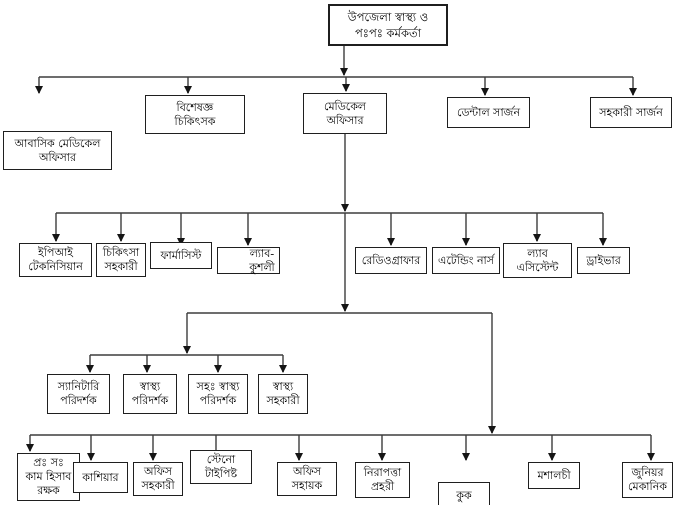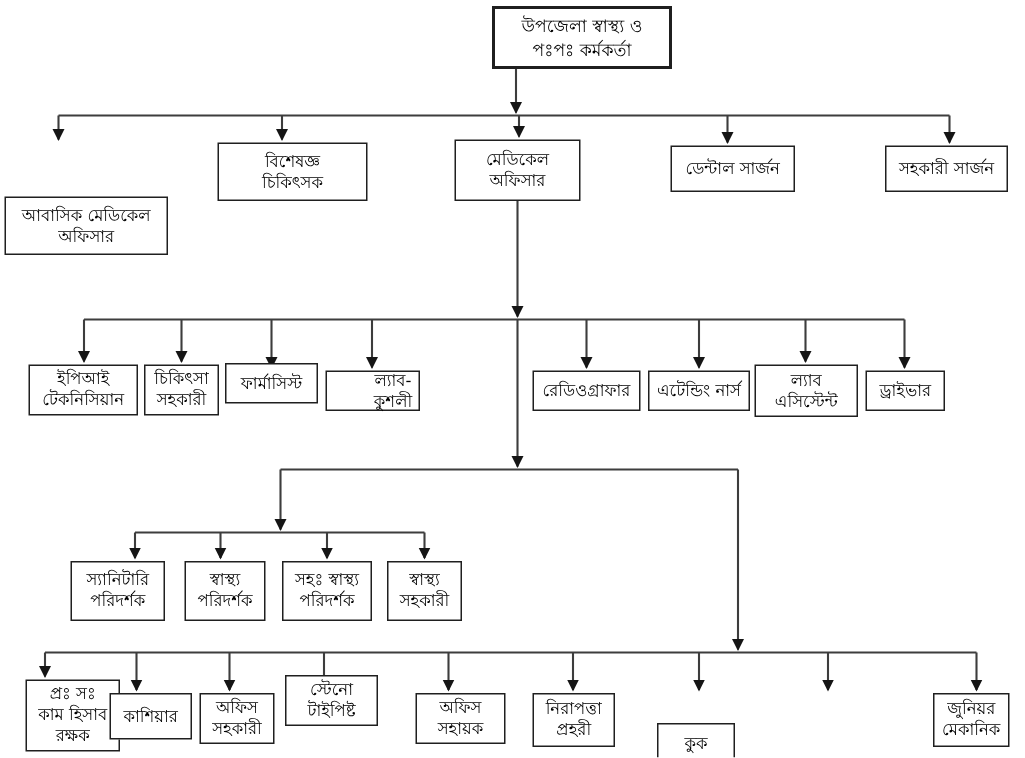--- a/index.html
+++ b/index.html
@@ -134,16 +134,17 @@
   <div class="node" style="left:73px; top:462px; width:55px; height:31px;">কাশিয়ার</div>
   <div class="node" style="left:133px; top:462px; width:50px; height:34px;">অফিস
 সহকারী</div>
   <div class="node" style="left:190px; top:450px; width:62px; height:34px;">স্টেনো
 টাইপিষ্ট</div>
   <div class="node" style="left:277px; top:462px; width:60px; height:34px;">অফিস
 সহায়ক</div>
   <div class="node" style="left:355px; top:462px; width:55px; height:36px;">নিরাপত্তা
 প্রহরী</div>
   <div class="node" style="left:438px; top:482px; width:52px; height:27px;">কুক</div>
+  <div class="node" style="left:528px; top:462px; width:52px; height:27px;">মশালচী</div>
   <div class="node" style="left:622px; top:462px; width:51px; height:36px;">জুনিয়র
 মেকানিক</div>
 
 </div>
 
 </body></html>

